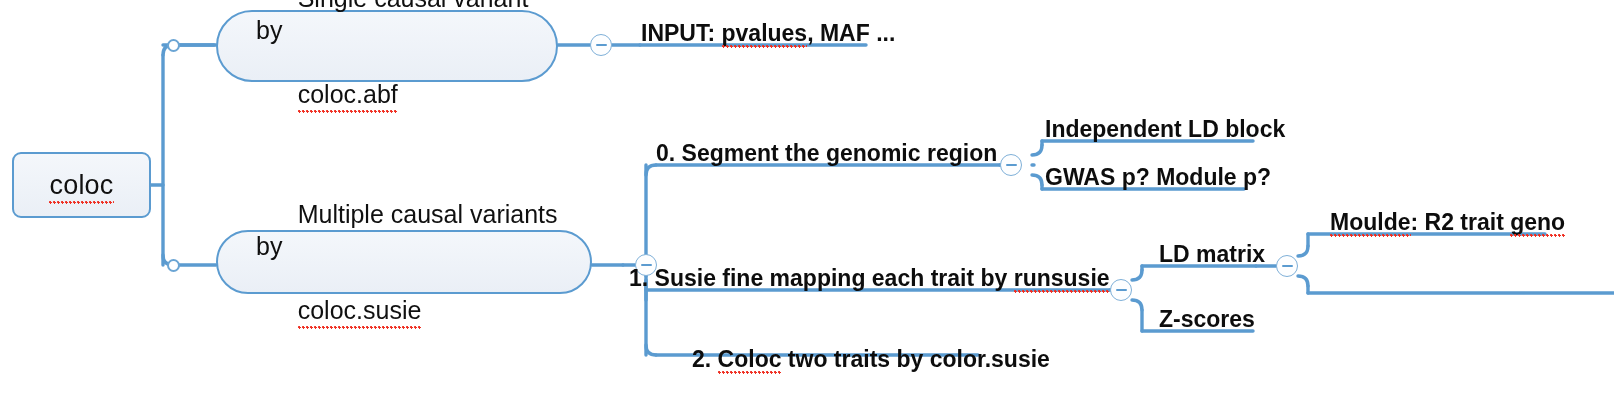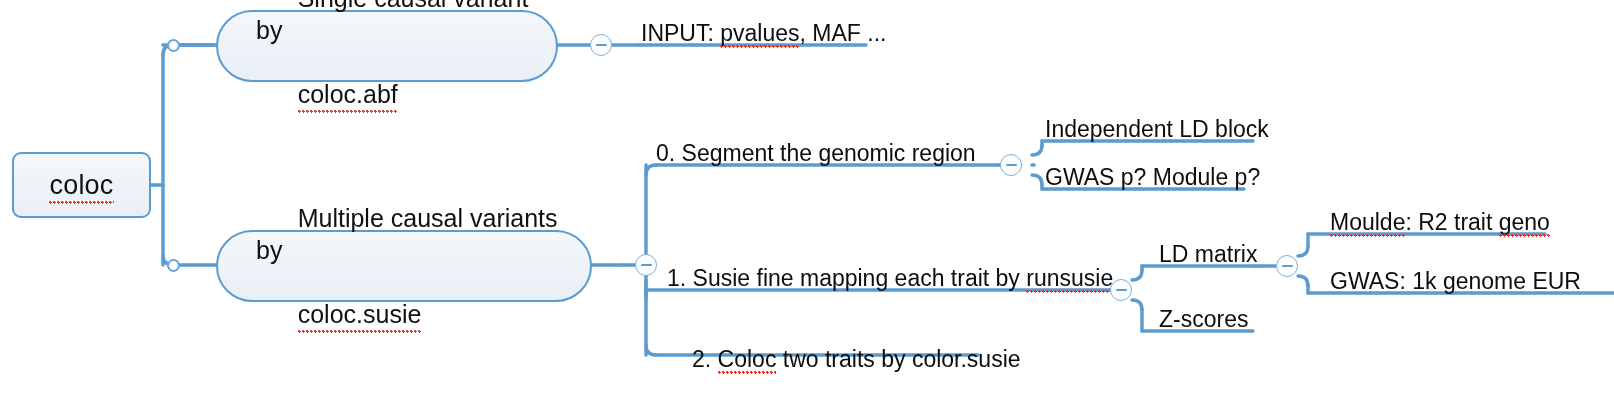--- a/index.html
+++ b/index.html
@@ -48,20 +48,21 @@
     padding: 0 26px 0 38px;
   }
 
   
   .node-text {
     position: absolute;
     color: #0d0d0d;
     font-size: 23px;
     white-space: nowrap;
     line-height: 1;
+    font-weight: bold;
   }
 
   
   .sp {
     position: relative;
     display: inline-block;
   }
   .sp::after {
     content: "";
     position: absolute;
@@ -187,52 +188,51 @@
       <span class="sp">coloc.abf</span>
     </span>
   </div>
 
   <div class="minus-btn" style="left:601px; top:45px;"></div>
 
   <div class="node-text" style="left:641px; top:22px;">
     <span>INPUT: </span><span class="sp">pvalues</span><span>, MAF ...</span>
   </div>
 
-  <div class="node-box node-pill" style="left:216px; top:230px; width:376px; height:72px;">
+  <div class="node-box node-pill" style="left:216px; top:230px; width:376px; height:64px;">
     <span>
       <span>Multiple causal variants by</span><br>
       <span class="sp">coloc.susie</span>
     </span>
   </div>
 
   <div class="minus-btn" style="left:646px; top:265px;"></div>
 
   <div class="node-text" style="left:656px; top:142px;">0. Segment the genomic region</div>
 
   <div class="minus-btn" style="left:1011px; top:165px;"></div>
 
   <div class="node-text" style="left:1045px; top:118px;">Independent LD block</div>
 
   <div class="node-text" style="left:1045px; top:166px;">GWAS p? Module p?</div>
 
-  <div class="node-text" style="left:667px; top:267px;">
+  <div class="node-text" style="left:629px; top:267px;">
     <span>1. Susie fine mapping each trait by </span><span class="sp">runsusie</span>
   </div>
 
   <div class="minus-btn" style="left:1121px; top:290px;"></div>
 
   <div class="node-text" style="left:1159px; top:243px;">LD matrix</div>
 
   <div class="node-text" style="left:1159px; top:308px;">Z-scores</div>
 
   <div class="minus-btn" style="left:1287px; top:266px;"></div>
 
   <div class="node-text" style="left:1330px; top:211px;">
     <span class="sp">Moulde</span><span>: R2 trait </span><span class="sp">geno</span>
   </div>
 
-  <div class="node-text" style="left:1330px; top:270px;">GWAS: 1k genome EUR</div>
 
   <div class="node-text" style="left:692px; top:332px;margin-top:16px;">
     <span>2. </span><span class="sp">Coloc</span><span> two traits by color.susie</span>
   </div>
 
 </div>
 
 </body></html>

